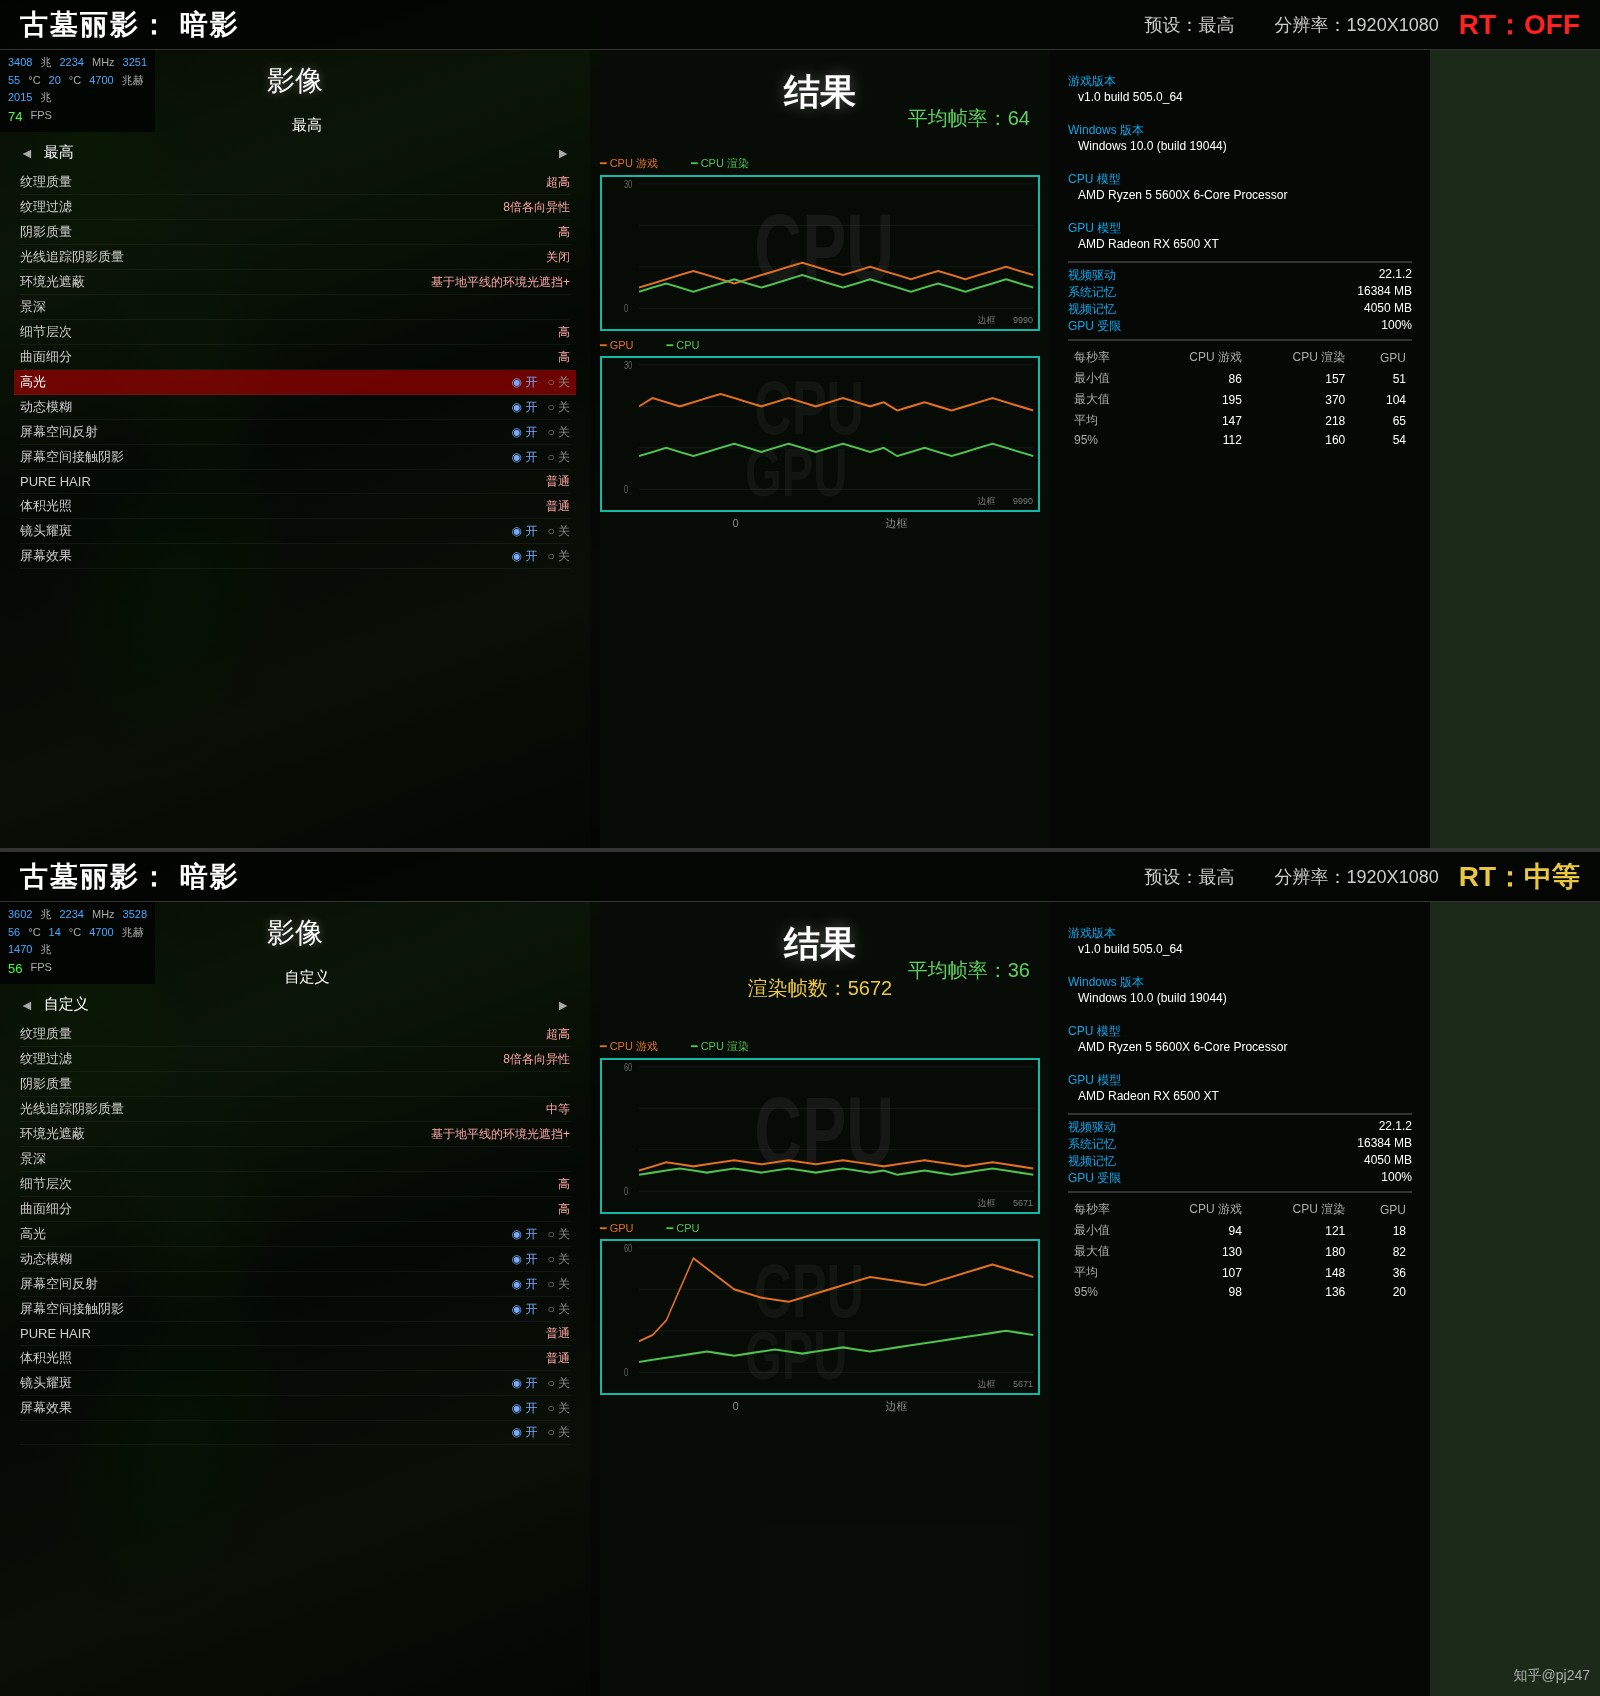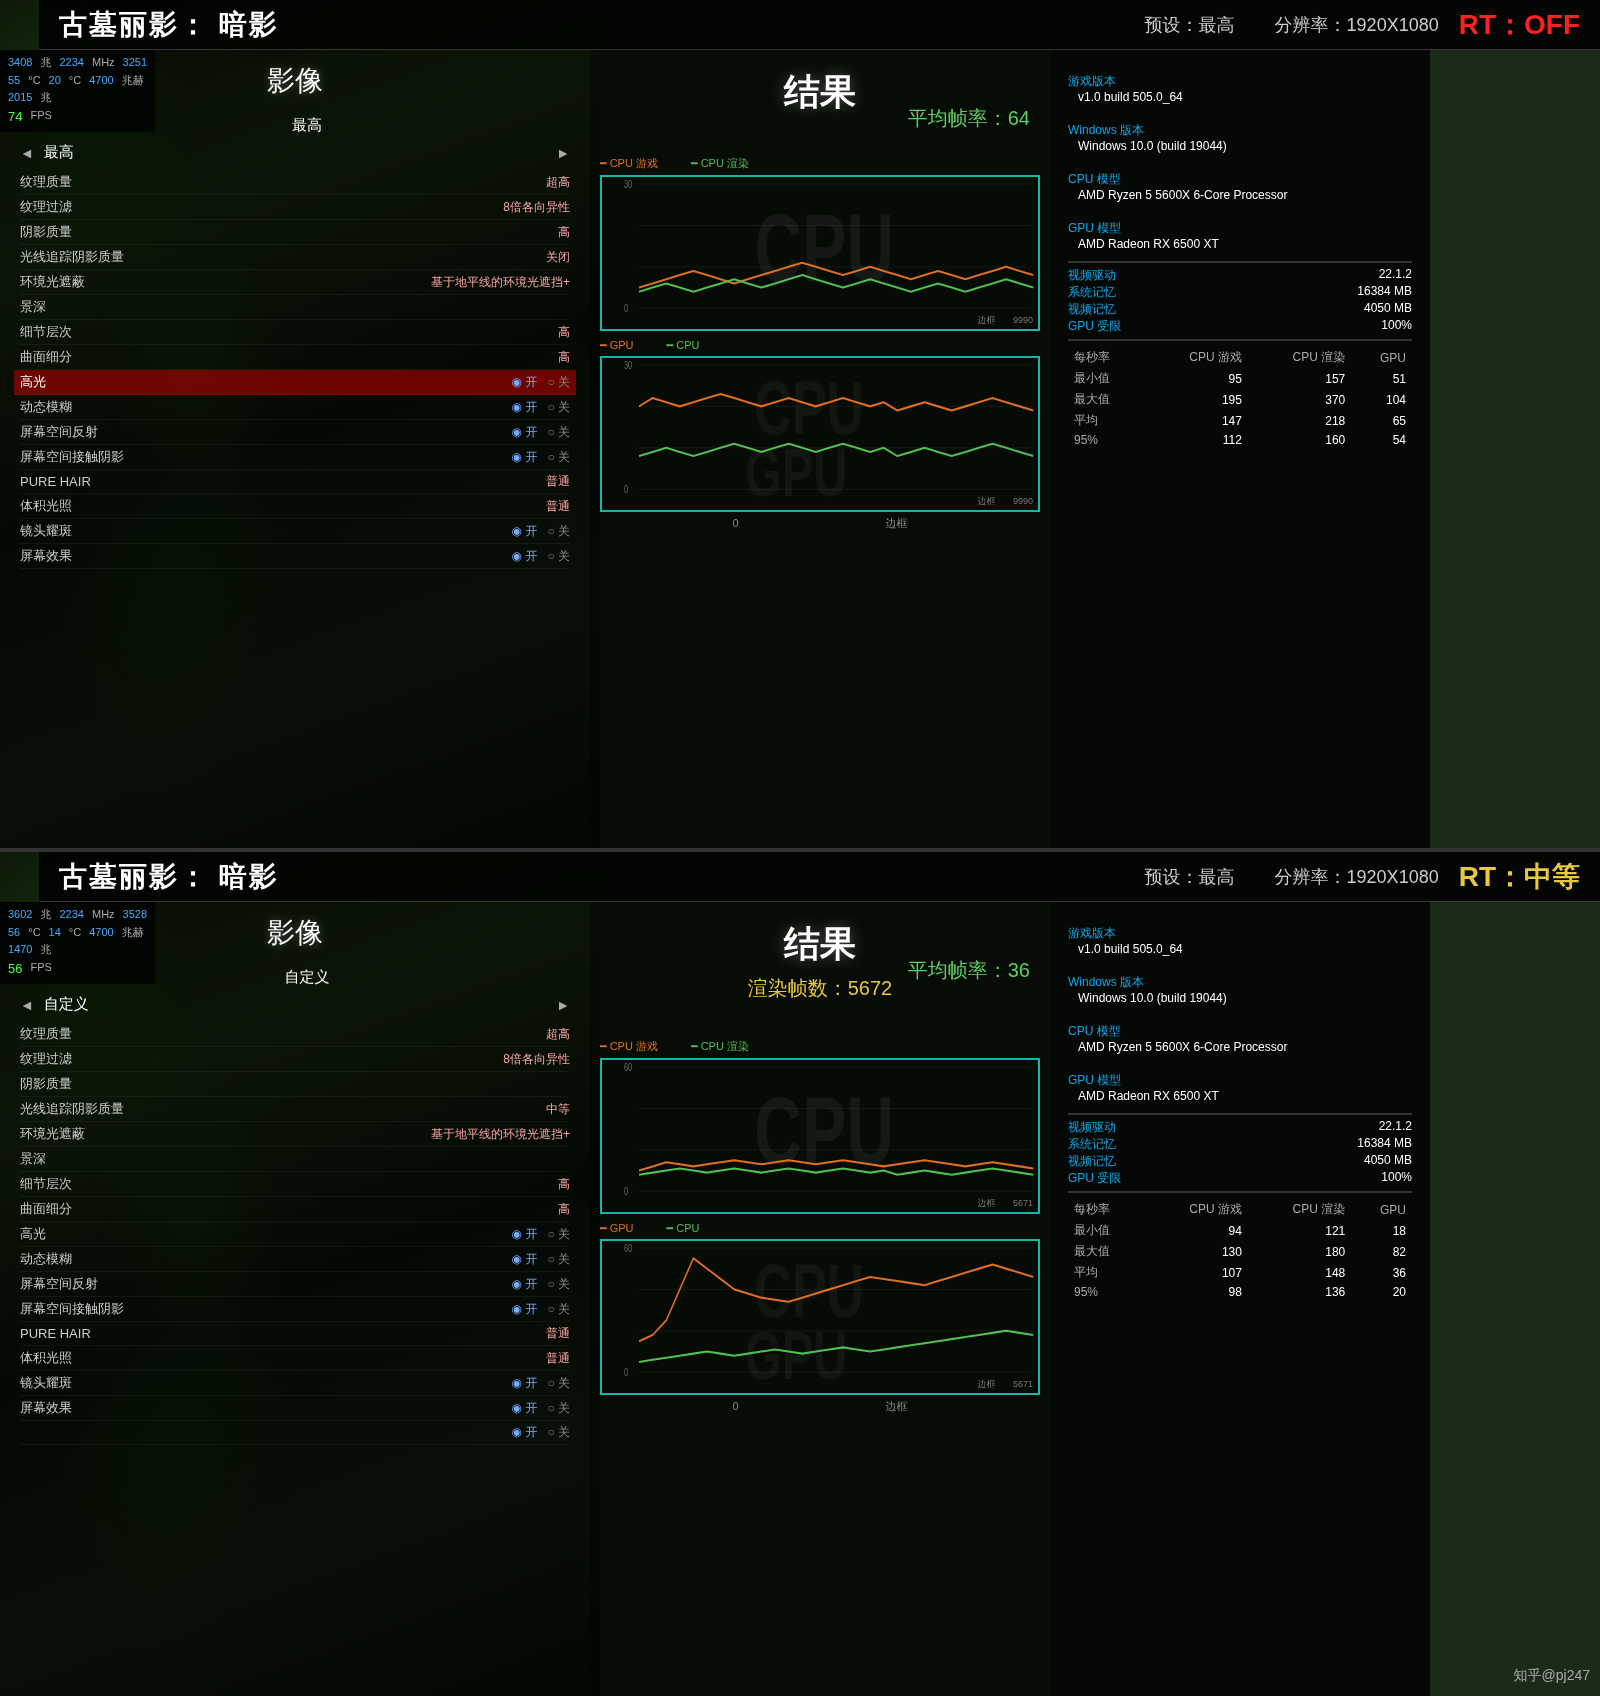--- a/index.html
+++ b/index.html
@@ -28,21 +28,20 @@
     
     .header-bar {
       position: relative;
       z-index: 10;
       display: flex;
       align-items: center;
       background: rgba(0,0,0,0.85);
       padding: 8px 20px;
       height: 50px;
       border-bottom: 1px solid #333;
-      margin-left: 39px;
     }
 
     .game-title {
       font-size: 28px;
       font-weight: bold;
       color: #fff;
       letter-spacing: 2px;
     }
 
     .header-meta {
@@ -548,21 +547,21 @@
             <tr>
               <th>每秒率</th>
               <th>CPU 游戏</th>
               <th>CPU 渲染</th>
               <th>GPU</th>
             </tr>
           </thead>
           <tbody>
             <tr>
       <td>最小值</td>
-      <td>95</td>
+      <td>86</td>
       <td>157</td>
       <td>51</td>
     </tr>
               <tr>
       <td>最大值</td>
       <td>195</td>
       <td>370</td>
       <td>104</td>
     </tr>
               <tr>

